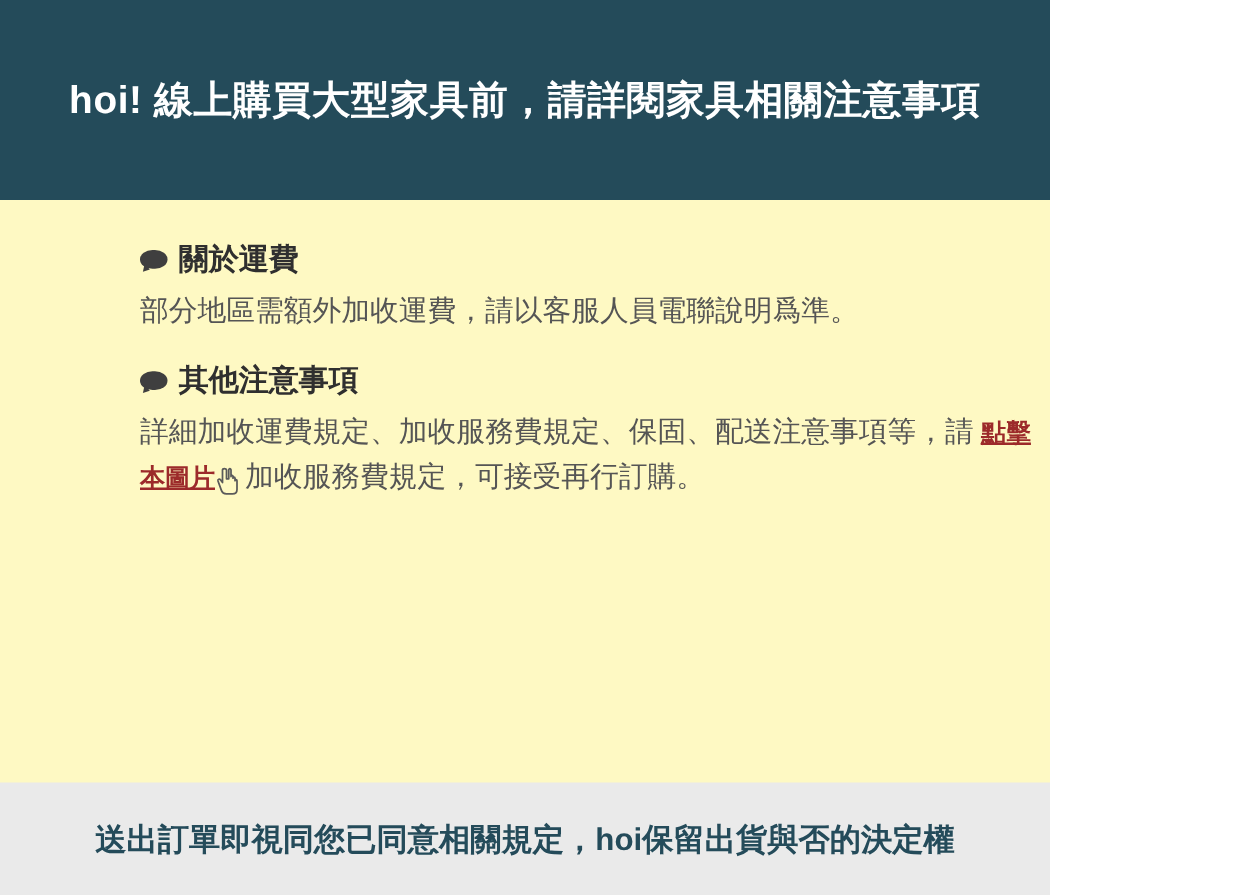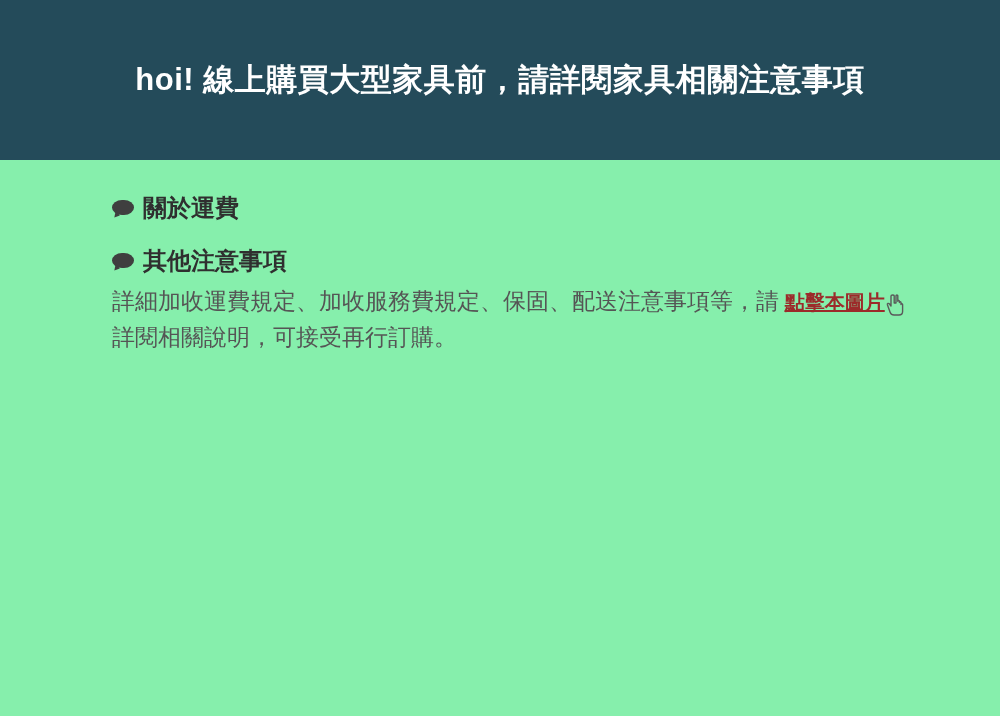--- a/index.html
+++ b/index.html
@@ -8,23 +8,23 @@
   }
   body {
     width: 1000px;
     height: 716px;
     background: #ffffff;
     font-family: "Liberation Sans", sans-serif;
     overflow: hidden;
   }
   .banner {
     position: relative;
-    width: 1000px;
+    width: 840px;
     height: 716px;
-    background: #86efac;
+    background: #fef9c3;
     display: flex;
     flex-direction: column;
   }
   .header {
     background: #244B5A;
     height: 160px;
     display: flex;
     align-items: center;
     justify-content: center;
     flex: 0 0 auto;
@@ -143,29 +143,33 @@
     <div class="header-title">hoi! 線上購買大型家具前，請詳閱家具相關注意事項</div>
   </div>
 
   <div class="content">
 
     <div class="section">
       <div class="section-head">
         <span class="bubble-icon"></span>
         <span class="section-title">關於運費</span>
       </div>
+      <div class="section-body">部分地區需額外加收運費，請以客服人員電聯說明爲準。</div>
     </div>
 
 
     <div class="section">
       <div class="section-head">
         <span class="bubble-icon"></span>
         <span class="section-title">其他注意事項</span>
       </div>
       <div class="section-body"><span>詳細加收運費規定、加收服務費規定、保固、配送注意事項等，請</span> <span class="link-red">點擊本圖片</span><span class="cursor-icon"><svg viewBox="0 0 26 26" width="26" height="26" xmlns="http://www.w3.org/2000/svg">
               <path d="M8 4 L8 14 L6.5 12 C5.6 10.8 4 11.4 4.4 12.8 L7.2 20.5 C7.8 22.2 9.2 23 11 23 L16 23 C18.2 23 19.6 21.6 19.6 19.5 L19.6 12.5 C19.6 11.4 18 11.4 18 12.5 L18 10.5 C18 9.4 16.4 9.4 16.4 10.5 L16.4 9.2 C16.4 8.1 14.8 8.1 14.8 9.2 L14.8 4 C14.8 2.6 13 2.6 13 4 L13 11 L11.2 11 L11.2 4 C11.2 2.6 8 2.6 8 4 Z" fill="none" stroke="#5a5a5a" stroke-width="1.4" stroke-linejoin="round"></path>
-            </svg></span><span>詳閱相關說明，可接受再行訂購。</span></div>
+            </svg></span><span>加收服務費規定，可接受再行訂購。</span></div>
     </div>
 
   </div>
 
+  <div class="footer">
+    <div class="footer-text">送出訂單即視同您已同意相關規定，hoi保留出貨與否的決定權</div>
+  </div>
 
 </div>
 
 </body></html>

